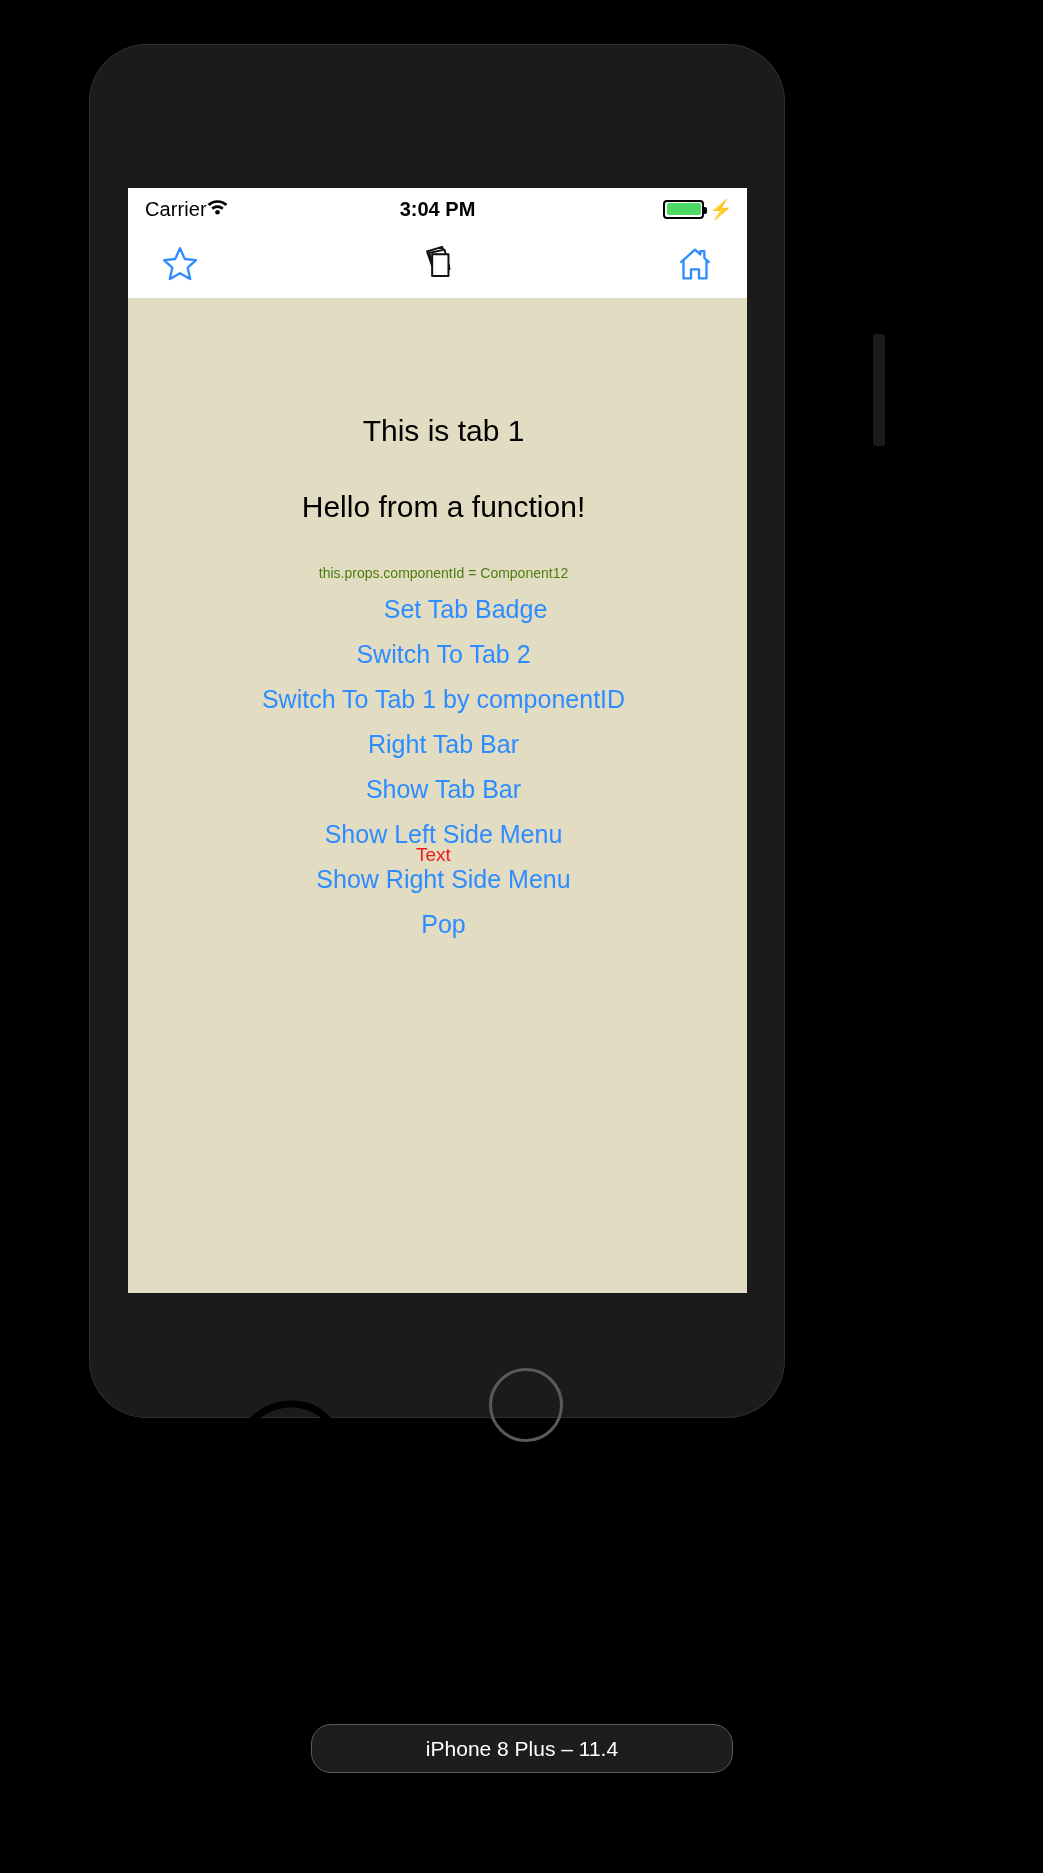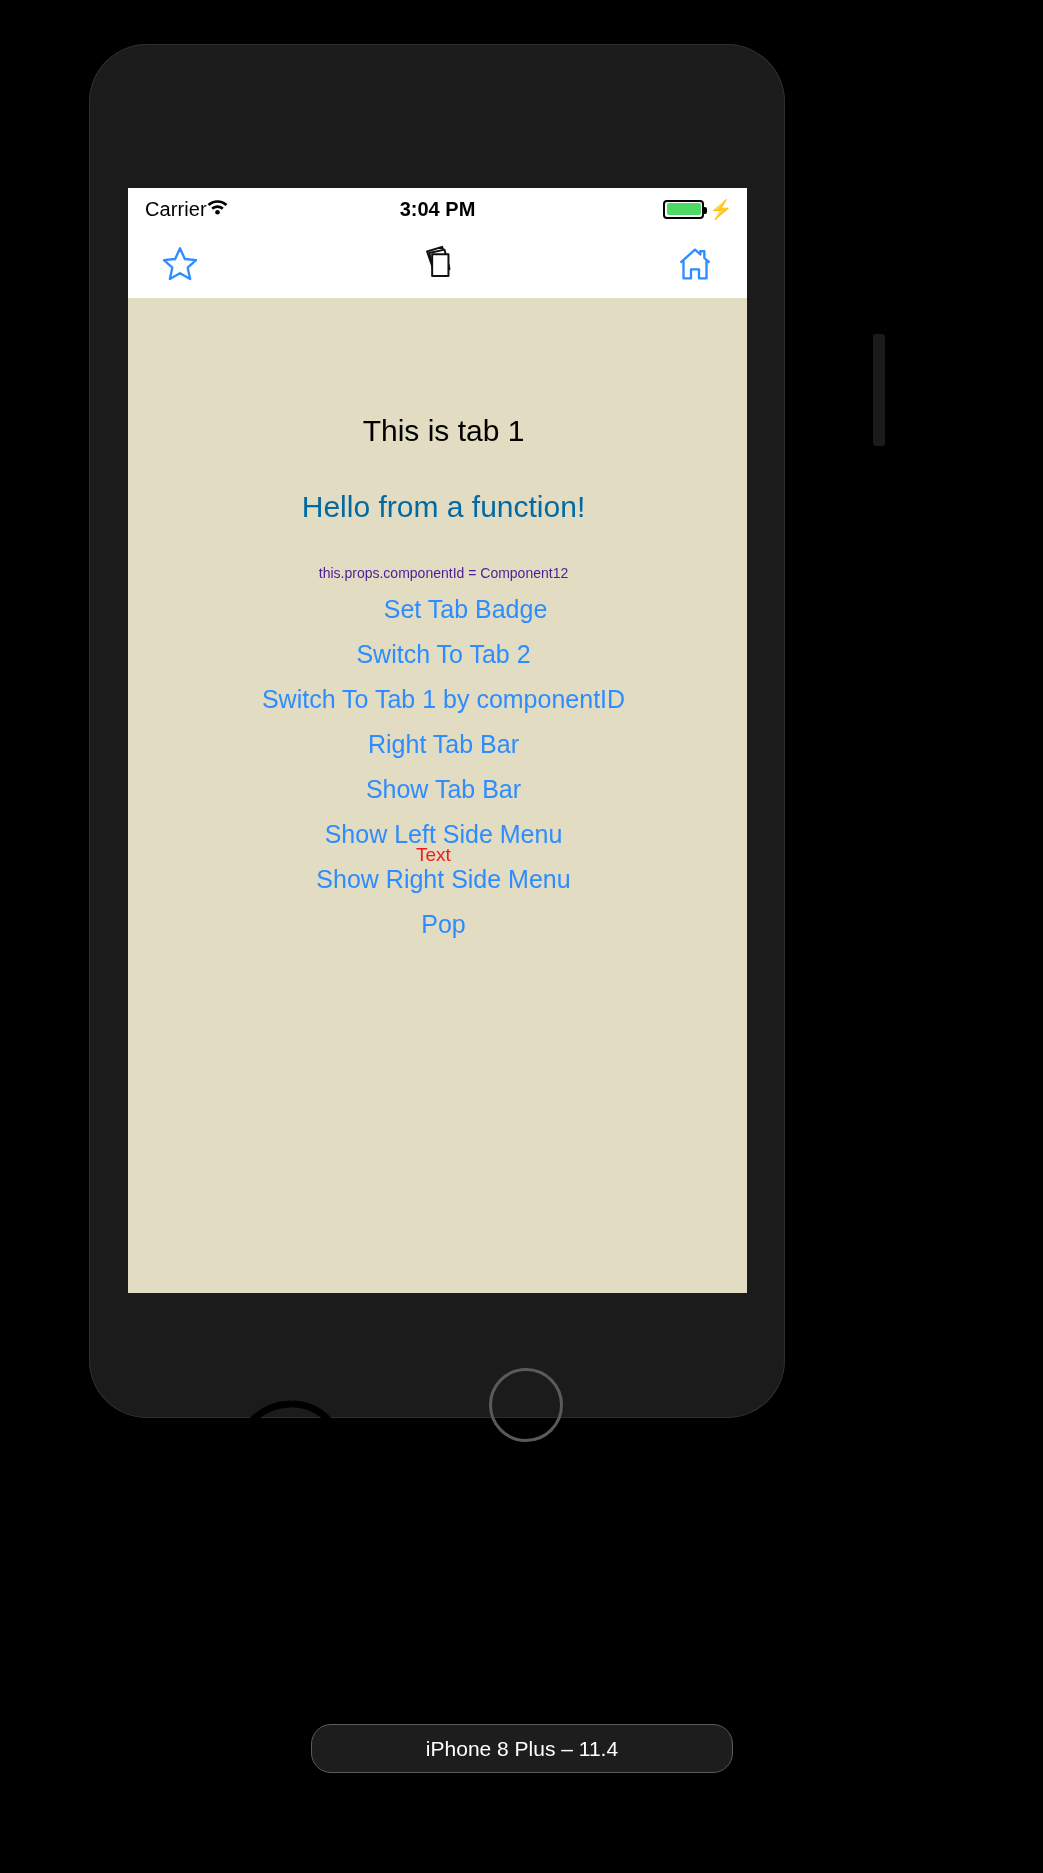--- a/index.html
+++ b/index.html
@@ -116,29 +116,29 @@
     text-align: center;
     font-size: 30px;
     color: #000;
     padding-top: 116px;
     font-weight: normal;
     margin: 0;
   }
   .title-2 {
     text-align: center;
     font-size: 30px;
-    color: #0369a1;
+    color: #000000;
     margin: 0;
     padding-top: 42px;
     font-weight: normal;
   }
   .comp-id {
     text-align: center;
     font-size: 14px;
-    color: #4c1d95;
+    color: #4d7c0f;
     margin: 0;
     padding-top: 41px;
   }
   .link {
     display: block;
     text-align: center;
     color: #2d8cff;
     font-size: 25px;
     margin: 0;
     padding-top: 16px;

